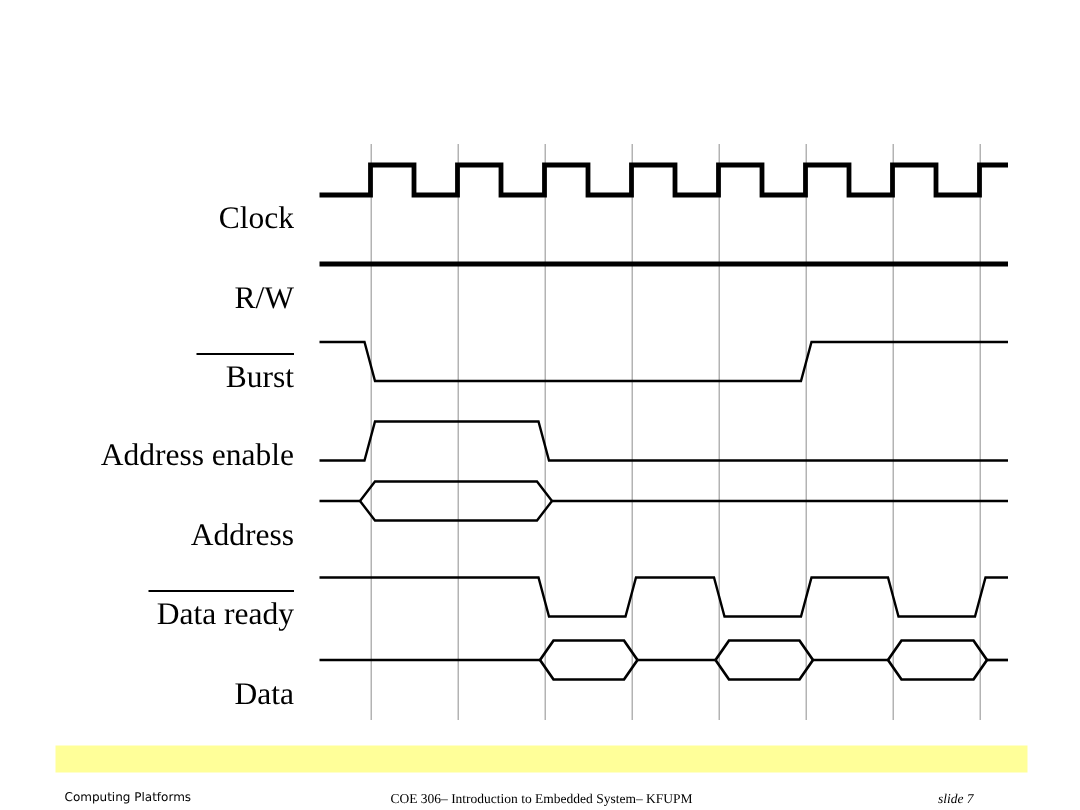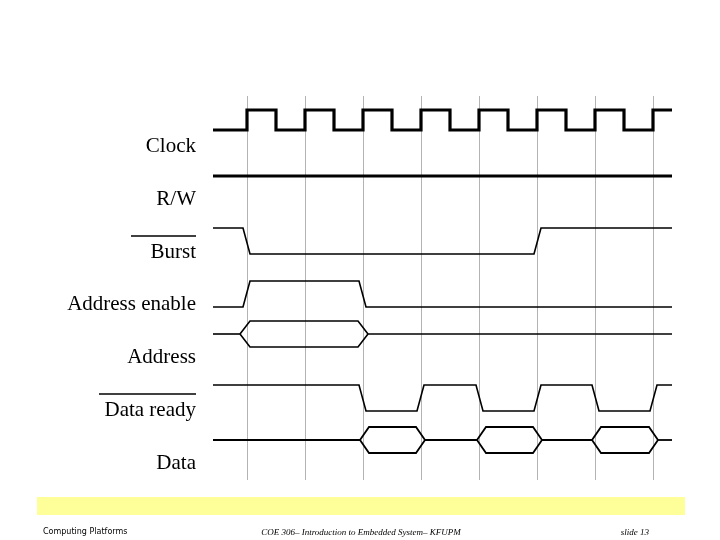--- a/index.html
+++ b/index.html
@@ -80,21 +80,20 @@
   #footer-left {
     left: 6px;
     font-family: "DejaVu Sans", sans-serif;
     font-size: 8px;
   }
   #footer-center {
     left: 0;
     width: 648px;
     text-align: center;
     font-family: "Liberation Serif", serif;
-    font-style: italic;
     font-size: 9px;
   }
   #footer-right {
     right: 36px;
     font-family: "Liberation Serif", serif;
     font-style: italic;
     font-size: 9px;
   }
 </style>
 </head>
@@ -159,16 +158,16 @@
         <polyline points="592,352 601,365 649,365 658,352"></polyline>
         <line x1="658" y1="352" x2="672" y2="352"></line>
       </g>
 
     </svg>
   </div>
 
   <div id="footer-band">
     <div class="footer-cell" id="footer-left">Computing Platforms</div>
     <div class="footer-cell" id="footer-center">COE 306– Introduction to Embedded System– KFUPM</div>
-    <div class="footer-cell" id="footer-right">slide 13</div>
+    <div class="footer-cell" id="footer-right">slide 7</div>
   </div>
 
 </div>
 
 </body></html>

